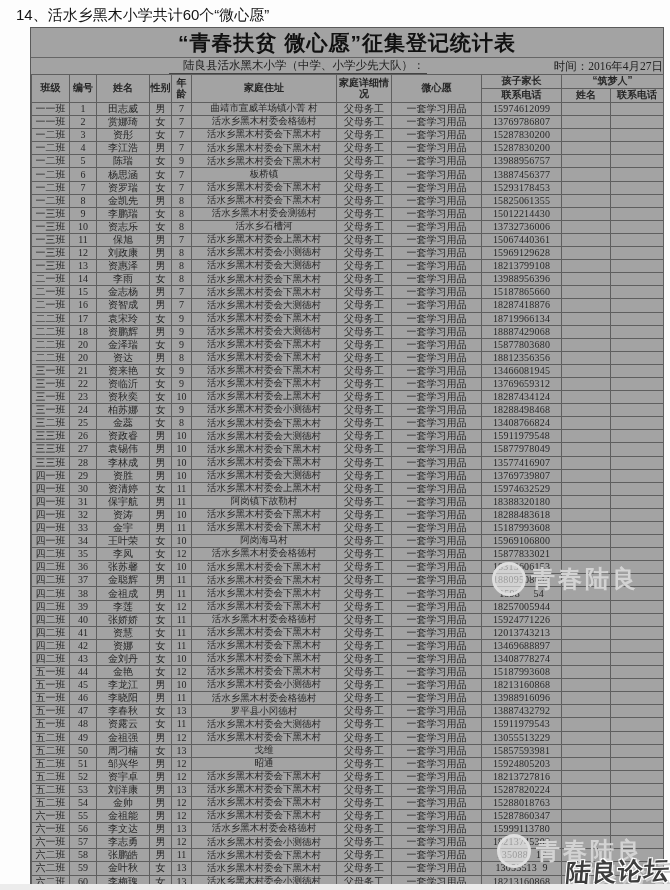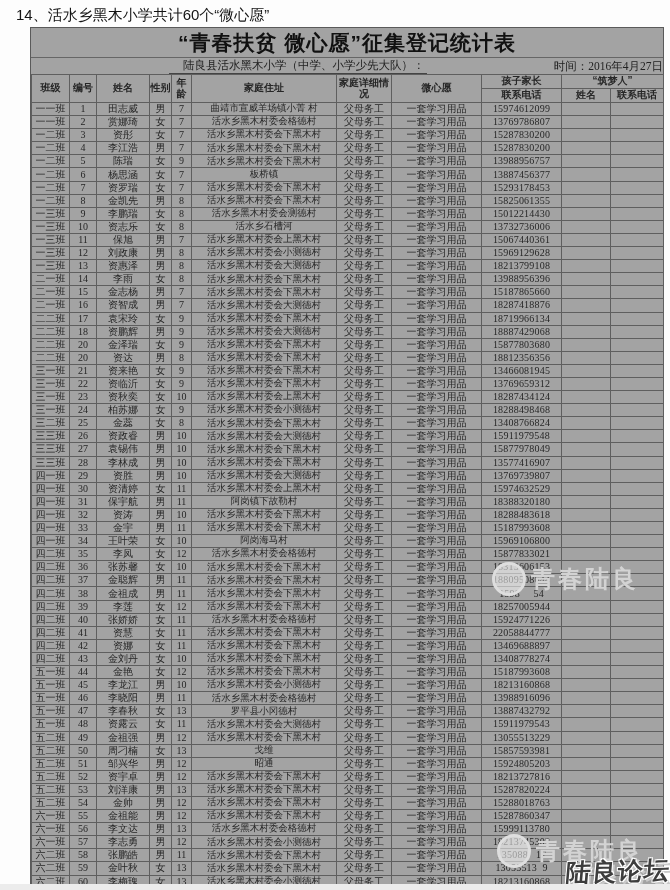--- a/index.html
+++ b/index.html
@@ -625,21 +625,21 @@
         </tr>
         <tr class="datarow">
           <td>四二班</td>
           <td>41</td>
           <td>资慧</td>
           <td>女</td>
           <td>11</td>
           <td class="addr">活水乡黑木村委会下黑木村</td>
           <td>父母务工</td>
           <td>一套学习用品</td>
-          <td class="phone">22058844777</td>
+          <td class="phone">12013743213</td>
           <td></td>
           <td></td>
         </tr>
         <tr class="datarow">
           <td>四二班</td>
           <td>42</td>
           <td>资娜</td>
           <td>女</td>
           <td>11</td>
           <td class="addr">活水乡黑木村委会下黑木村</td>

